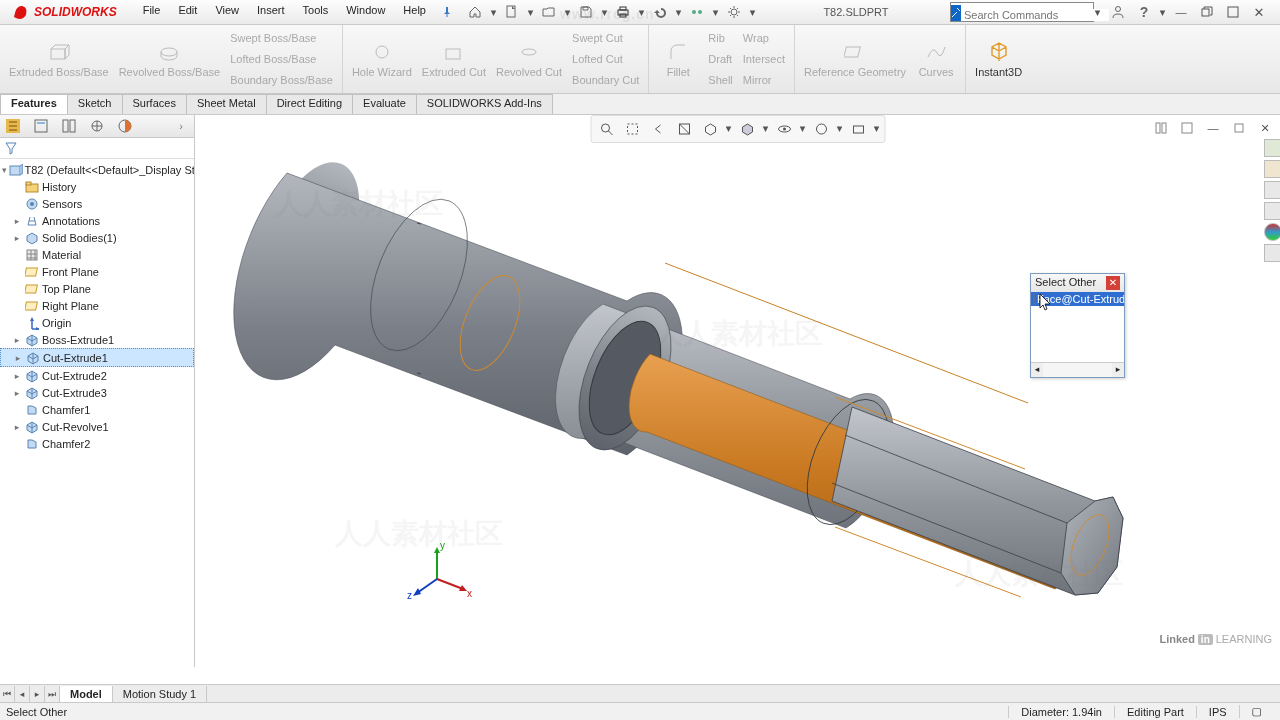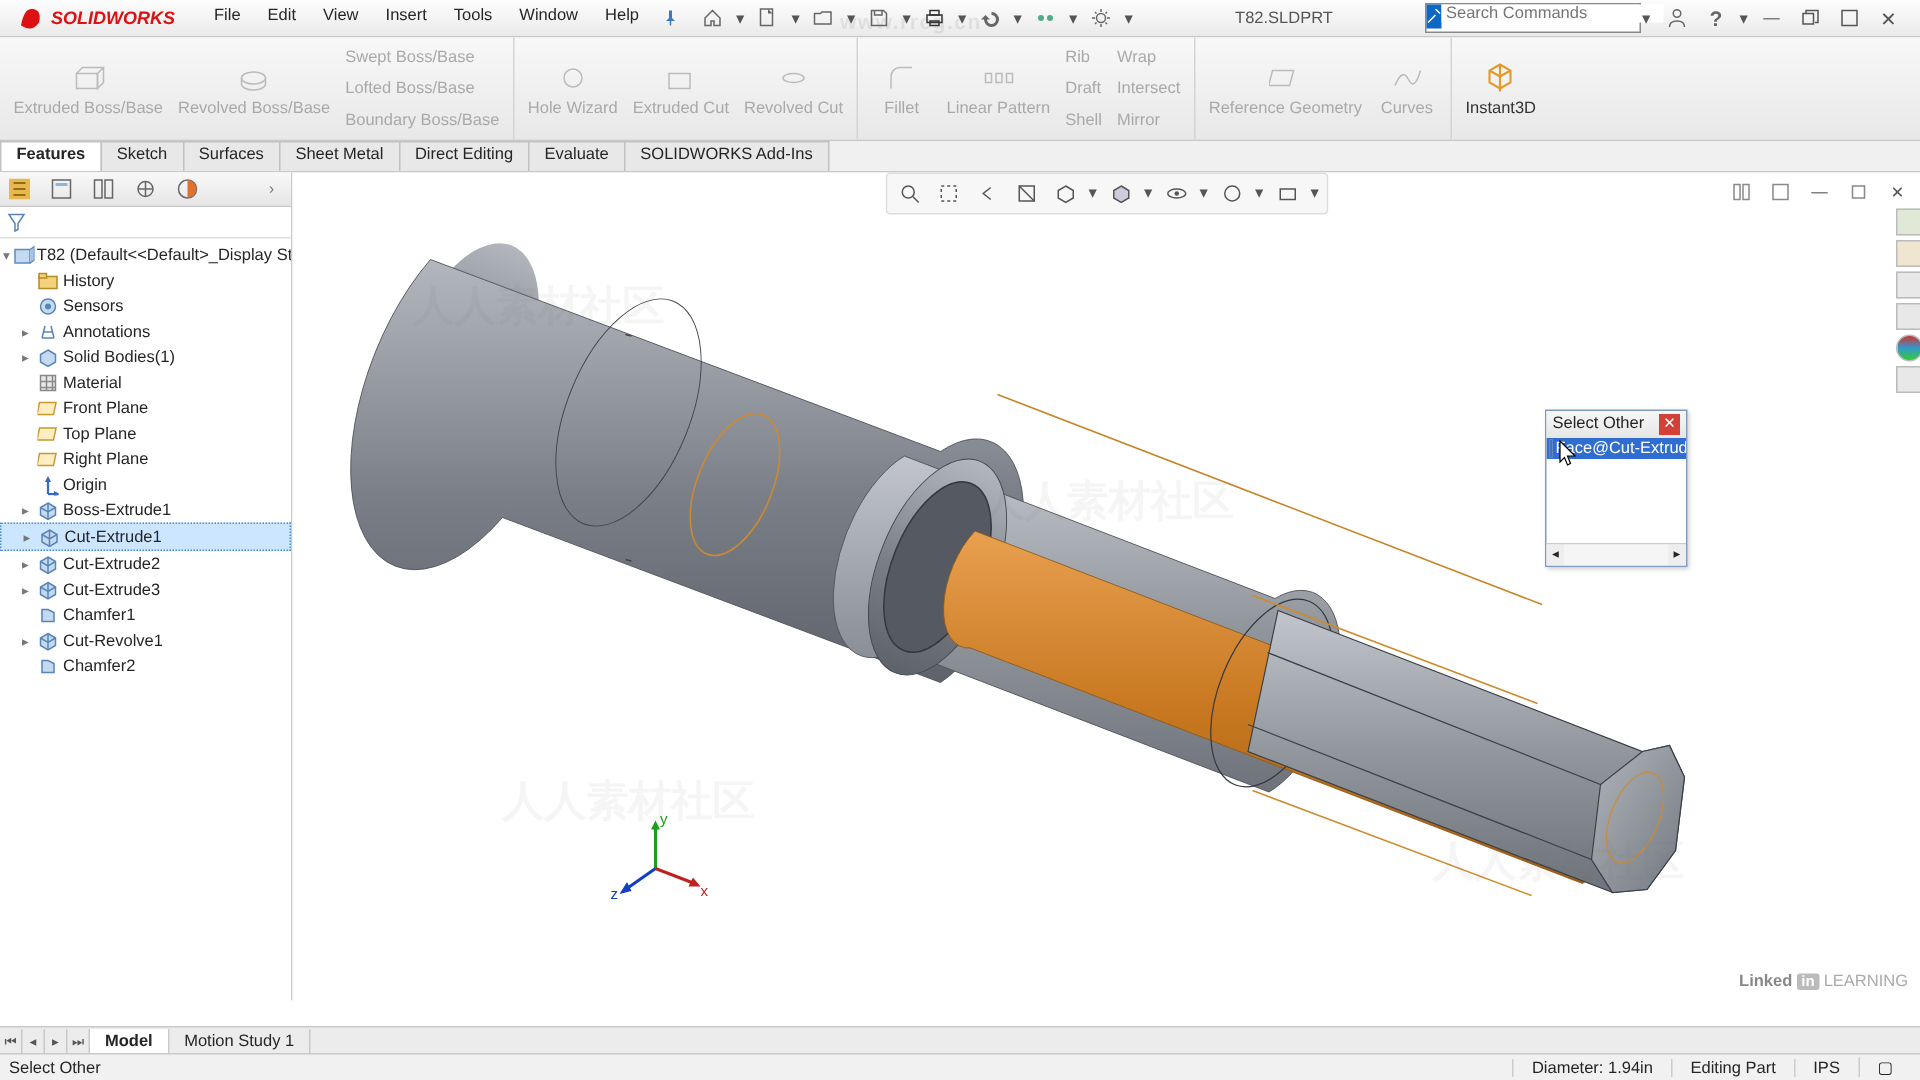--- a/index.html
+++ b/index.html
@@ -8,21 +8,21 @@
   .titlebar{height:24px;background:linear-gradient(#fdfdfd,#eaeaea);border-bottom:1px solid #c9c9c9;padding:0 4px;}
   .logo{display:flex;align-items:center;gap:4px;font-weight:bold;font-style:italic;font-size:12px;color:#d11;padding:0 8px;}
   .logo svg{display:block;}
   .menubar{display:flex;gap:2px;margin-left:10px;}
   .menuitem{padding:3px 8px;}
   .title-docname{flex:1;text-align:center;color:#555;}
   .tb-icongroup{display:flex;align-items:center;gap:4px;margin:0 6px;}
   .tb-iconbtn{width:20px;height:20px;display:flex;align-items:center;justify-content:center;color:#555;border:1px solid transparent;border-radius:2px;}
   .tb-iconbtn svg{display:block;}
   .dropdownarrow{width:7px;height:20px;display:flex;align-items:center;justify-content:center;color:#555;}
-  .searchbox{width:140px;height:18px;border:1px solid #888;background:#fff;display:flex;align-items:flex-start;padding:0 2px 0 0;}
+  .searchbox{width:140px;height:18px;border:1px solid #888;background:#fff;display:flex;align-items:flex-end;padding:0 2px 0 0;}
   .searchbox .sicon{width:16px;height:16px;background:#0e66c6;display:flex;align-items:center;justify-content:center;color:#fff;}
   .searchbox input{border:none;outline:none;font-size:11px;flex:1;padding:0 3px;color:#666;}
   
   .ribbon{height:68px;background:linear-gradient(#f8f8f8,#e8e8e8);border-bottom:1px solid #c9c9c9;display:flex;overflow:hidden;}
   .rgroup{border-right:1px solid #d4d4d4;padding:2px 6px;display:flex;gap:4px;}
   .rbtn{display:flex;flex-direction:column;align-items:center;justify-content:center;color:#a9a9a9;text-align:center;line-height:1.1;padding:2px 3px;min-width:40px;}
   .rbtn .icon{width:24px;height:24px;margin-bottom:2px;display:flex;align-items:center;justify-content:center;}
   .rlist{display:flex;flex-direction:column;justify-content:space-around;color:#a9a9a9;line-height:1.1;}
   .rlist div{padding:1px 3px;white-space:nowrap;}
   .instant3d{color:#333;align-items:center;}
@@ -61,21 +61,21 @@
   
   .bottomtabs{position:absolute;bottom:17px;left:0;right:0;height:18px;background:#ececec;border-top:1px solid #c9c9c9;display:flex;align-items:center;font-size:11px;}
   .bottomtabs .btab{padding:2px 10px;border-right:1px solid #c9c9c9;}
   .bottomtabs .btab.active{background:#fff;font-weight:bold;}
   .bottomtabs .navbtns{display:flex;}
   .bottomtabs .navbtns div{width:14px;text-align:center;border-right:1px solid #c9c9c9;color:#555;font-size:9px;line-height:17px;}
   .statusbar{position:absolute;bottom:0;left:0;right:0;height:17px;background:#f1f1f1;border-top:1px solid #c9c9c9;display:flex;align-items:center;padding:0 6px;}
   .statusbar .spacer{flex:1;}
   .statusbar .sitem{padding:0 12px;border-left:1px solid #ccc;}
   .watermark{position:absolute;color:rgba(120,120,120,.07);font-size:28px;font-weight:bold;pointer-events:none;white-space:nowrap;}
-  .linkedin-badge{position:absolute;right:8px;bottom:7px;font-size:11px;color:#888;font-weight:bold;display:flex;align-items:center;gap:3px;}
+  .linkedin-badge{position:absolute;right:8px;bottom:22px;font-size:11px;color:#888;font-weight:bold;display:flex;align-items:center;gap:3px;}
   .linkedin-badge .li{background:#bbb;color:#fff;padding:0 3px;border-radius:2px;font-size:10px;}
   .cornerurl{position:absolute;right:2px;top:1px;color:rgba(100,100,100,.12);font-size:14px;font-weight:bold;letter-spacing:1px;}
 </style>
 </head>
 <body>
 
 <div class="titlebar row">
   <div class="logo">
     <svg width="18" height="18" viewBox="0 0 18 18">
         <path d="M2 14 Q4 2 10 3 Q16 4 14 12 Q10 18 4 15 Z" fill="#d11"></path>
@@ -234,39 +234,34 @@
         <span>Extruded Cut</span>
       </div>
     <div class="rbtn">
         <div class="icon">
           <svg width="22" height="22">
             <ellipse cx="11" cy="11" rx="7" ry="3" fill="none" stroke="#bbb"></ellipse>
           </svg>
         </div>
         <span>Revolved Cut</span>
       </div>
+    <div class="rlist">
+        <div>Swept Cut</div>
+        <div>Lofted Cut</div>
+        <div>Boundary Cut</div>
+      </div>
   </div>
   <div class="rgroup">
     <div class="rbtn">
         <div class="icon">
           <svg width="22" height="22">
             <path d="M4 18V10a6 6 0 0 1 6-6h8" fill="none" stroke="#bbb"></path>
           </svg>
         </div>
         <span>Fillet</span>
-      </div>
-    <div class="rbtn">
-        <div class="icon">
-          <svg width="22" height="22">
-            <rect x="2" y="8" width="4" height="6" fill="none" stroke="#bbb"></rect>
-            <rect x="9" y="8" width="4" height="6" fill="none" stroke="#bbb"></rect>
-            <rect x="16" y="8" width="4" height="6" fill="none" stroke="#bbb"></rect>
-          </svg>
-        </div>
-        <span>Linear Pattern</span>
       </div>
     <div class="rlist">
         <div>Rib</div>
         <div>Draft</div>
         <div>Shell</div>
       </div>
     <div class="rlist">
         <div>Wrap</div>
         <div>Intersect</div>
         <div>Mirror</div>

